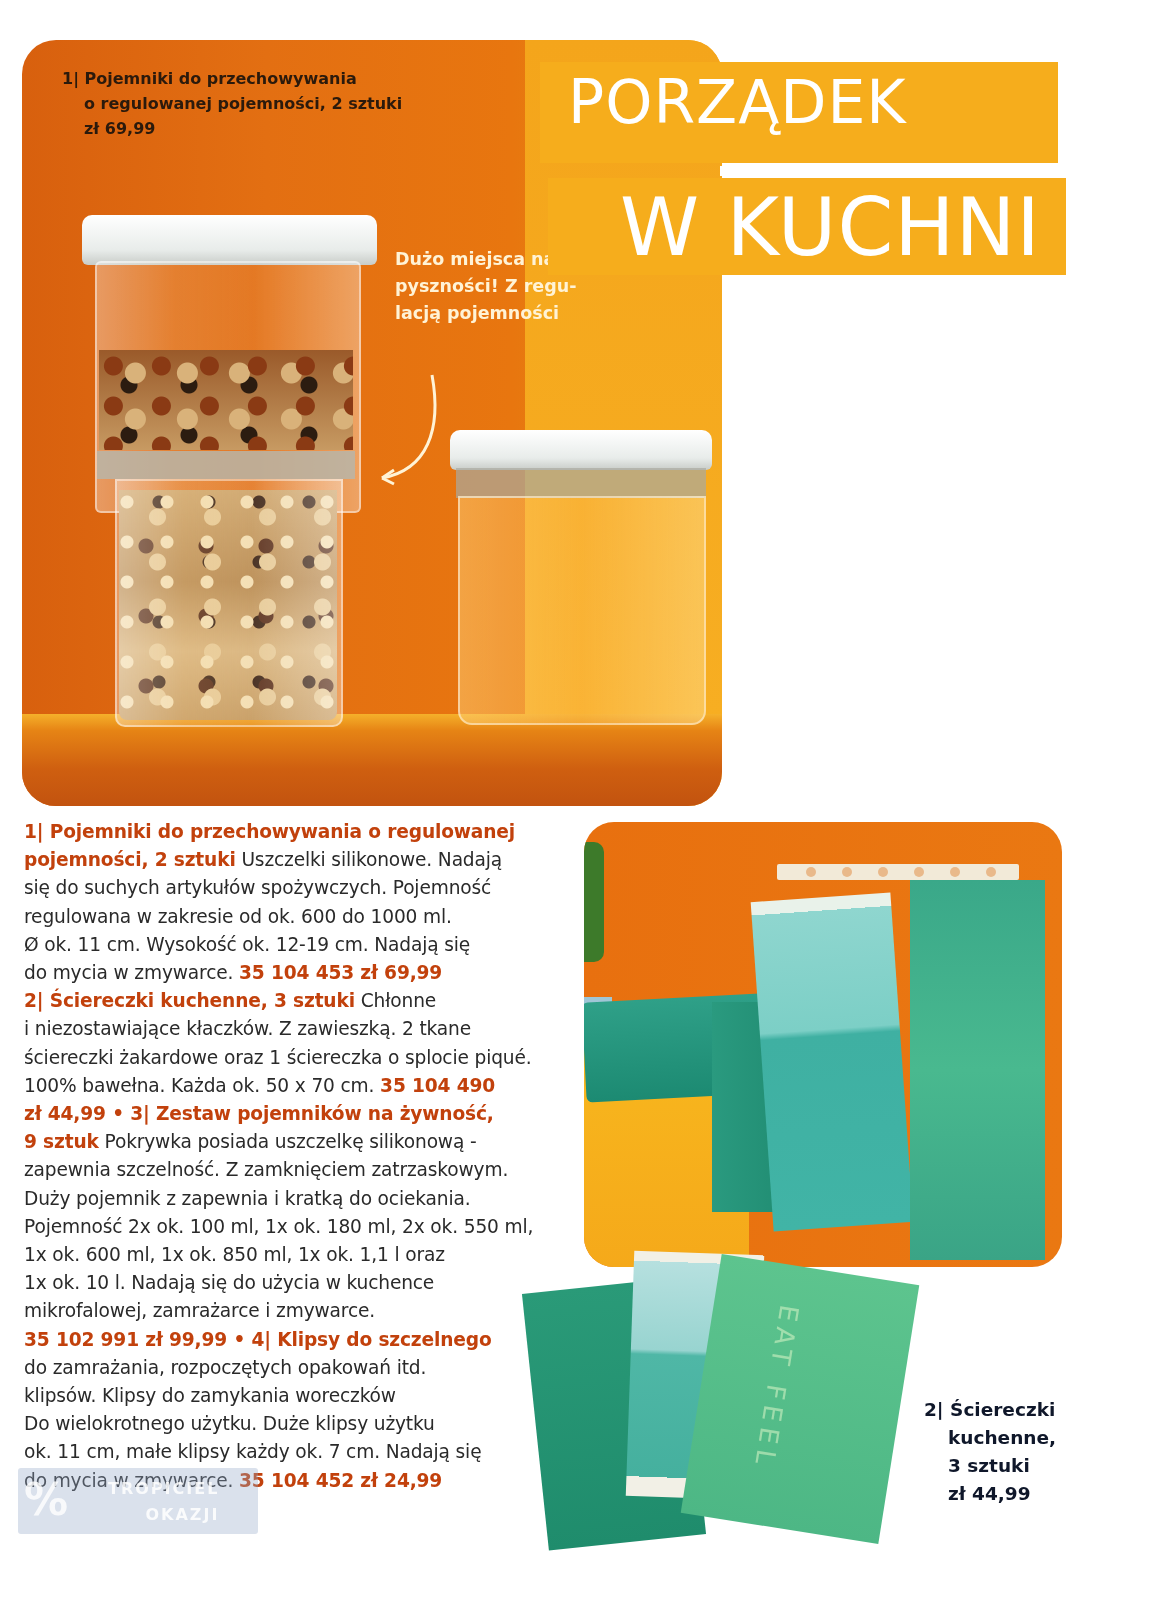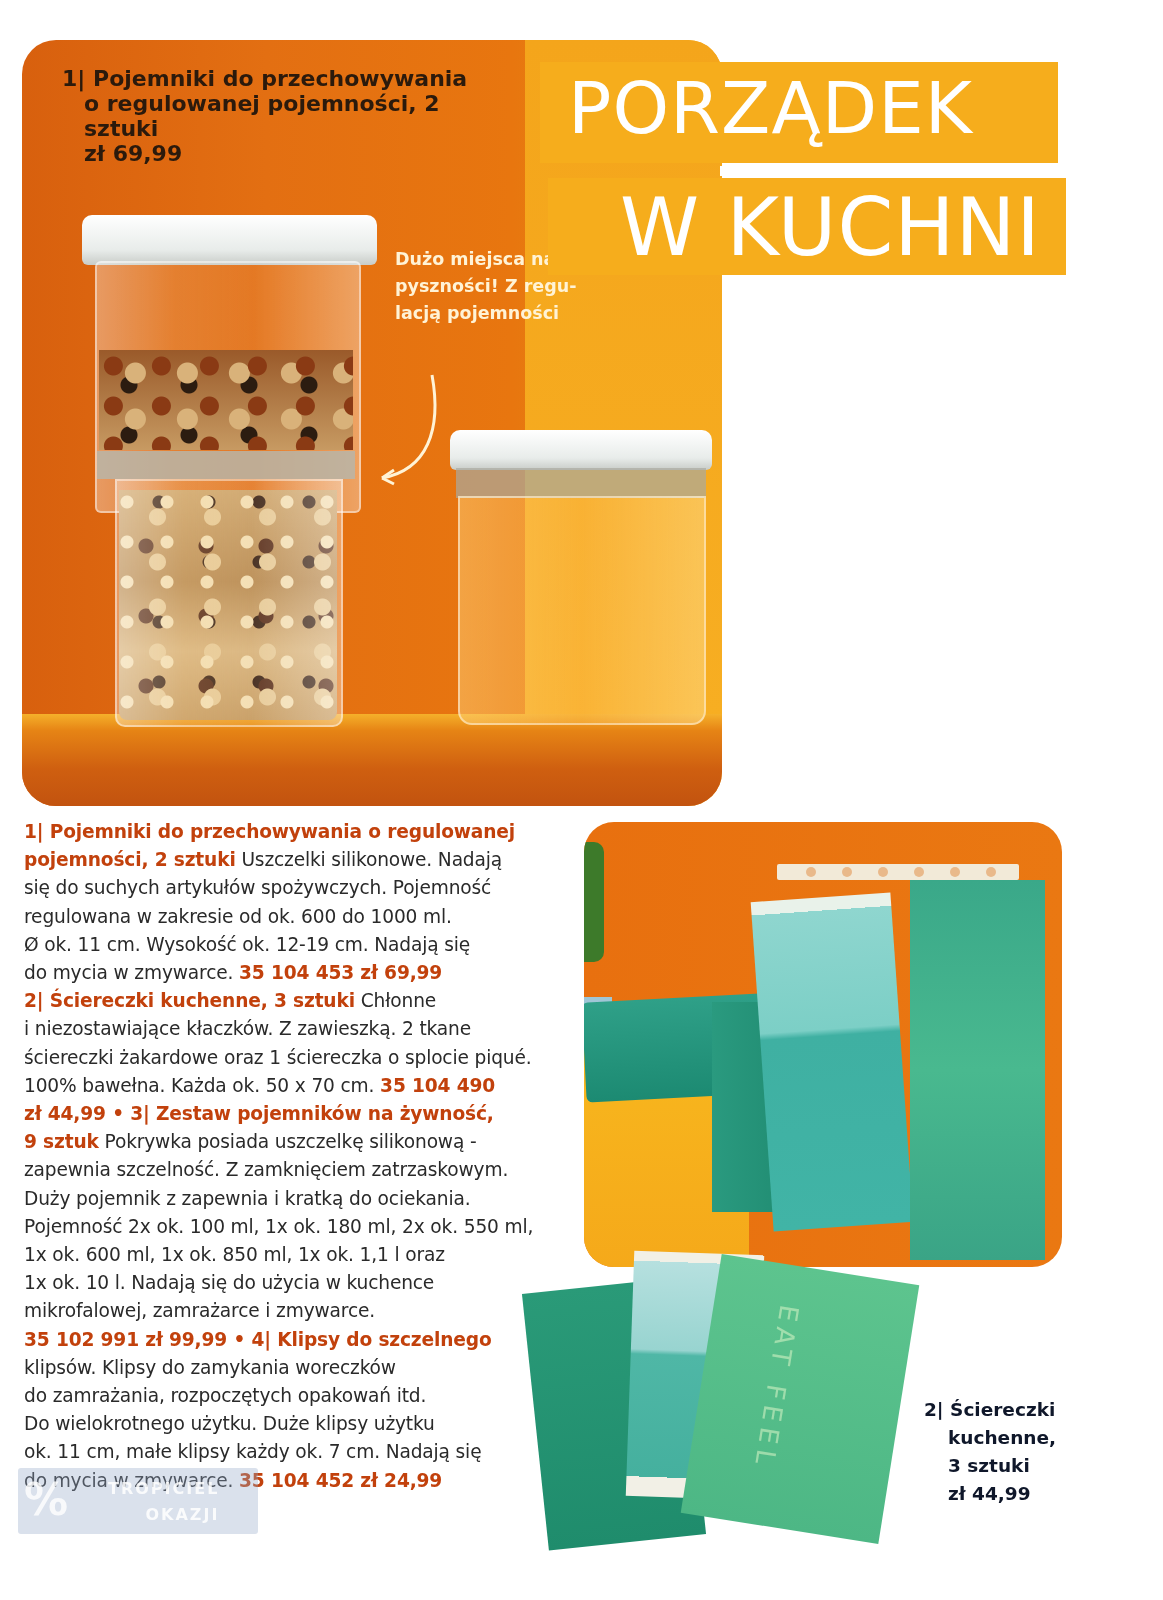--- a/index.html
+++ b/index.html
@@ -18,21 +18,21 @@
   .hero .shelf {
     left: 0; bottom: 0; width: 100%; height: 92px;
     background: linear-gradient(180deg, #f5b02a 0%, #e68415 18%, #cf5f10 60%, #c2530f 100%);
   }
   .hero .yellow-band {
     left: 503px; top: 0; width: 197px; height: 680px;
     background: linear-gradient(180deg, #f4a51b, #f7ae22);
   }
   .hero-caption {
     left: 62px; top: 66px; width: 420px;
-    font-weight: bold; font-size: 22px; line-height: 25px; color: #2b1a0c;
+    font-weight: bold; font-size: 16px; line-height: 25px; color: #2b1a0c;
   }
   .hero-caption .ind { padding-left: 22px; display: block; }
   .callout {
     left: 395px; top: 246px; width: 230px;
     font-weight: bold; font-size: 17.5px; line-height: 27px; color: #fff3d6;
   }
   .lid { background: linear-gradient(180deg, #ffffff, #e8ecea 70%, #c8ccc8); border-radius: 10px 10px 6px 6px; }
   .glass { background: linear-gradient(90deg, rgba(255,255,255,0.35), rgba(255,230,190,0.18) 30%, rgba(255,255,255,0.08) 60%, rgba(255,255,255,0.35)); border: 2px solid rgba(255,255,255,0.45); }
   .granola {
     background:
@@ -51,21 +51,21 @@
       linear-gradient(180deg, #9a5a2a, #b07a46 50%, #c79a62);
     background-size: 48px 40px, 52px 46px, 60px 50px, 100% 100%;
   }
 
   
   .title-box {
     left: 540px; background: #f6ad1c; color: #ffffff;
     font-family: "DejaVu Sans", sans-serif; font-weight: normal;
     letter-spacing: 1px; line-height: 1; white-space: nowrap;
   }
-  .title-1 { top: 62px; width: 518px; height: 101px; font-size: 72px; padding-left: 28px; box-sizing: border-box; padding-top: 10px; }
+  .title-1 { top: 62px; width: 518px; height: 101px; font-size: 60px; padding-left: 28px; box-sizing: border-box; padding-top: 10px; }
   .title-2 { top: 178px; width: 518px; height: 97px; font-size: 80px; padding-left: 72px; box-sizing: border-box; padding-top: 10px; left: 548px; }
   .title-rule { left: 720px; top: 166px; width: 338px; height: 10px; background: #ffffff; }
 
   
   .desc {
     left: 24px; top: 818px; width: 560px;
     font-size: 18.6px; line-height: 28.2px; color: #2a2a2a; letter-spacing: -0.15px;
   }
   .desc b { color: #c2410c; }
   .desc .line { display: block; white-space: nowrap; }
@@ -163,22 +163,22 @@
     <span class="line"><span>100% bawełna. Każda ok. 50 x 70 cm. </span><b>35 104 490</b></span>
     <span class="line"><b>zł 44,99 • 3| Zestaw pojemników na żywność,</b></span>
     <span class="line"><b>9 sztuk</b><span> Pokrywka posiada uszczelkę silikonową -</span></span>
     <span class="line"><span>zapewnia szczelność. Z zamknięciem zatrzaskowym.</span></span>
     <span class="line"><span>Duży pojemnik z zapewnia i kratką do ociekania.</span></span>
     <span class="line"><span>Pojemność 2x ok. 100 ml, 1x ok. 180 ml, 2x ok. 550 ml,</span></span>
     <span class="line"><span>1x ok. 600 ml, 1x ok. 850 ml, 1x ok. 1,1 l oraz</span></span>
     <span class="line"><span>1x ok. 10 l. Nadają się do użycia w kuchence</span></span>
     <span class="line"><span>mikrofalowej, zamrażarce i zmywarce.</span></span>
     <span class="line"><b>35 102 991 zł 99,99 • 4| Klipsy do szczelnego</b></span>
+    <span class="line"><span>do zamrażania, rozpoczętych opakowań itd.</span></span>
     <span class="line"><span>klipsów. Klipsy do zamykania woreczków</span></span>
-    <span class="line"><span>do zamrażania, rozpoczętych opakowań itd.</span></span>
     <span class="line"><span>Do wielokrotnego użytku. Duże klipsy użytku</span></span>
     <span class="line"><span>ok. 11 cm, małe klipsy każdy ok. 7 cm. Nadają się</span></span>
     <span class="line"><span>do mycia w zmywarce. </span><b>35 104 452 zł 24,99</b></span>
   </div>
 
 <div class="abs towels">
   <div class="abs lower-yellow"></div>
   <div class="abs plant"></div>
   <div class="abs" style="left:0; top:175px; width:28px; height:28px; background:#9fc6d6; border-radius:0 0 14px 0;"></div>
   <div class="abs rack"></div>

